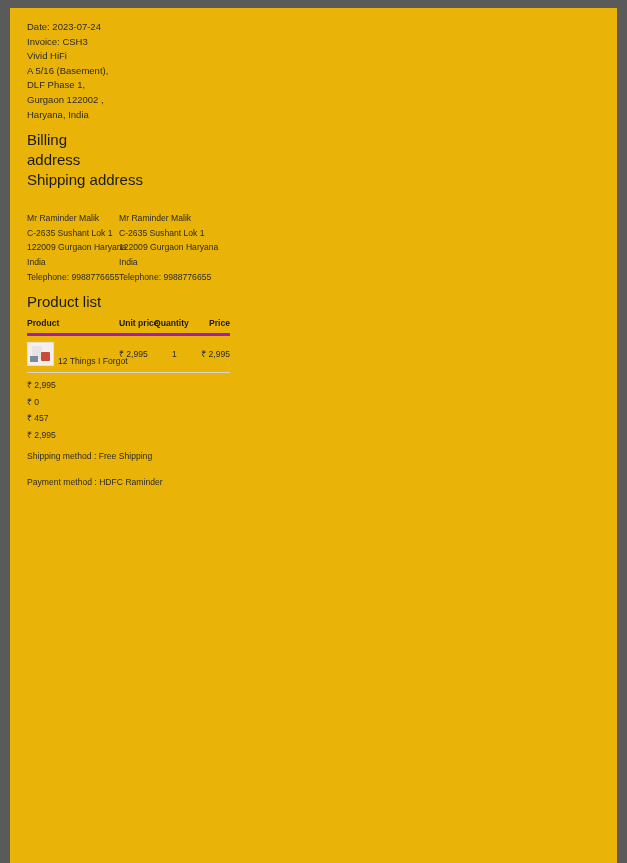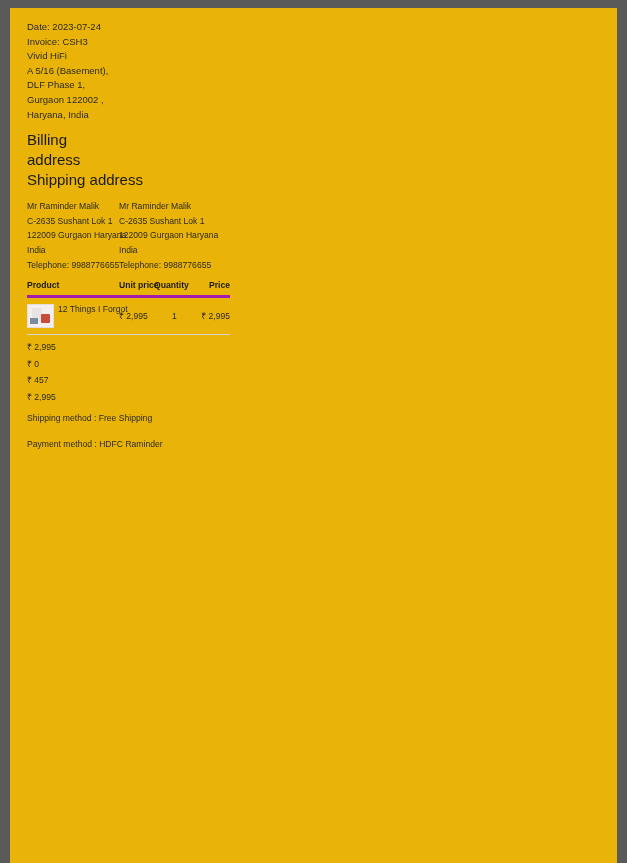--- a/index.html
+++ b/index.html
@@ -37,21 +37,21 @@
   }
   .section-title {
     font-size: 15px;
     font-weight: 400;
     color: #1a1a1a;
     margin: 0;
     padding: 0;
     line-height: 20px;
   }
   .addr-wrap {
-    margin-top: 9px;
+    margin-top: 21px;
     display: flex;
   }
   .addr-col {
     width: 92px;
     margin-right: 0;
   }
   .addr-col.shipping {
     width: 120px;
     margin-left: 0;
   }
@@ -97,21 +97,21 @@
     color: #2b2b2b;
     padding: 6px 0 6px 0;
     vertical-align: middle;
     border-bottom: 1px solid #d4d4d4;
     white-space: nowrap;
   }
   td.c-price { text-align: right; }
   td.c-qty { text-align: center; }
   .prod-cell {
     display: flex;
-    align-items: flex-start;
+    align-items: flex-end;
   }
   .thumb {
     width: 25px;
     height: 22px;
     background: #f4eeee;
     border: 1px solid #e6dede;
     margin-right: 4px;
     position: relative;
     flex: 0 0 auto;
     overflow: hidden;
@@ -195,20 +195,21 @@
       <div class="addr-col shipping">
         <div class="addr-line">Mr Raminder Malik</div>
         <div class="addr-line">C-2635 Sushant Lok 1</div>
         <div class="addr-line">122009 Gurgaon Haryana</div>
         <div class="addr-line">India</div>
         <div class="addr-line">Telephone: 9988776655</div>
       </div>
     </div>
 
     <div class="product-title-wrap">
+      <h2 class="section-title">Product list</h2>
 
       <table class="products">
         <thead>
           <tr>
             <th class="c-product">Product</th>
             <th class="c-unit">Unit price</th>
             <th class="c-qty">Quantity</th>
             <th class="c-price">Price</th>
           </tr>
         </thead>

